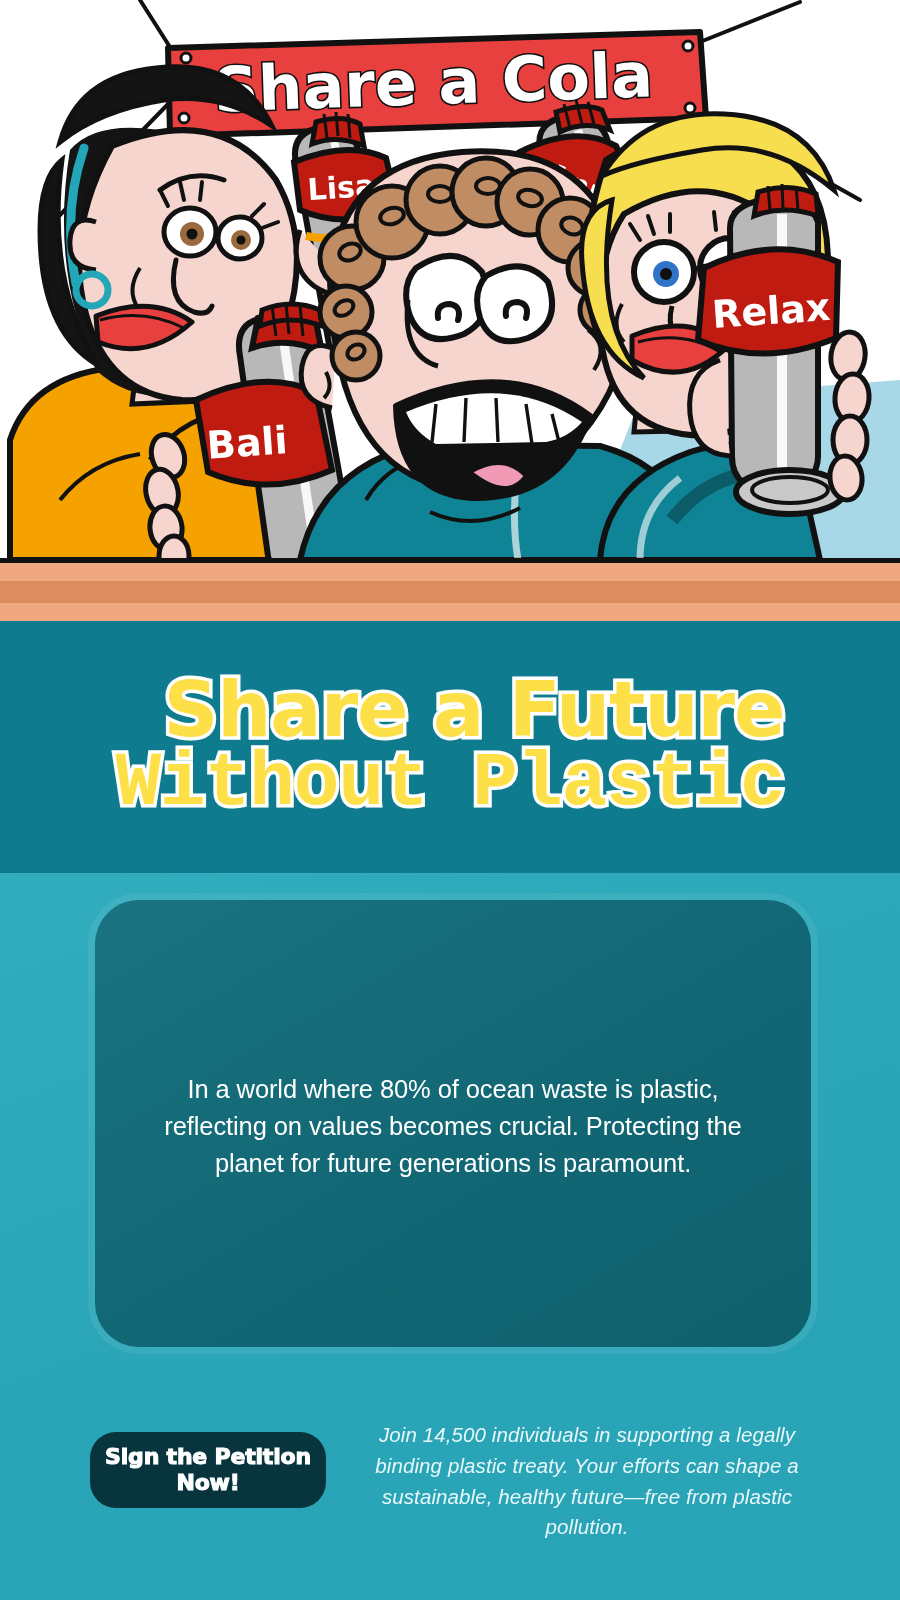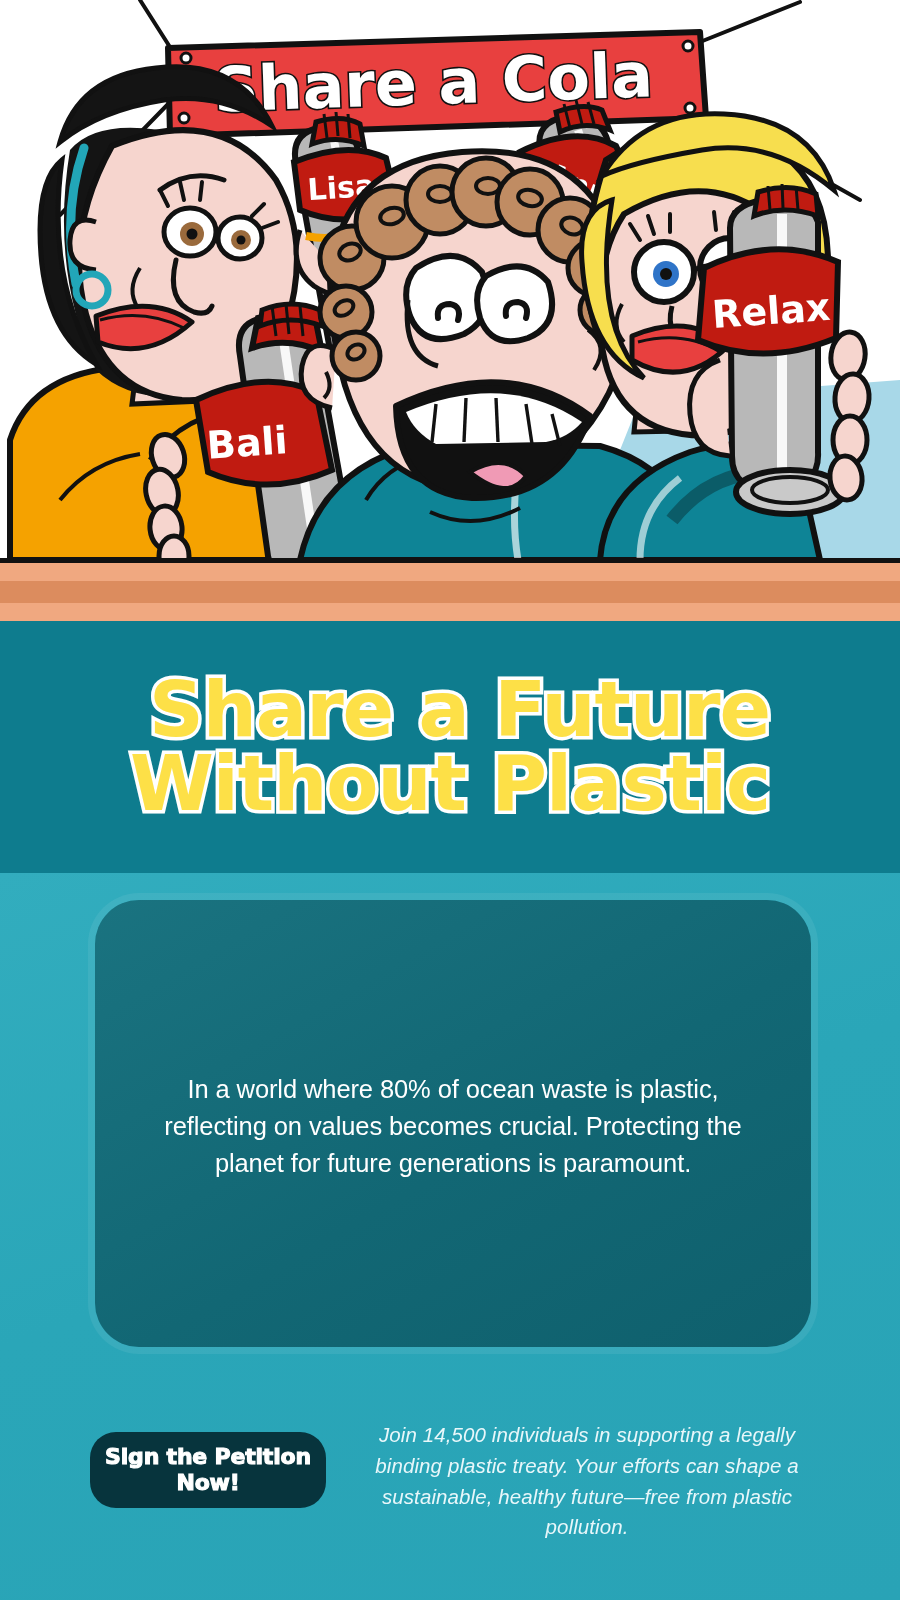--- a/index.html
+++ b/index.html
@@ -26,21 +26,21 @@
     background:#0E7C8E;
     display:flex;align-items:center;justify-content:center;
   }
   .headline{
     margin:0;color:#fde047;text-align:right;
     font-family:"DejaVu Sans","Liberation Sans",sans-serif;
     font-weight:700;font-size:76px;line-height:0.98;
     letter-spacing:-1px;
     -webkit-text-stroke:7px #ffffff;paint-order:stroke fill;
   }
-  .headline .l2{display:block;}
+  .headline .l2{display:block;font-family:Liberation Mono, monospace;}
 
   
   .lower{
     position:absolute;left:0;top:873px;width:900px;height:727px;
     background:linear-gradient(160deg,#32ADBE 0%,#2AA6B8 45%,#29A3B6 100%);
   }
 
   
   .card{
     position:absolute;left:95px;top:900px;width:716px;height:447px;

